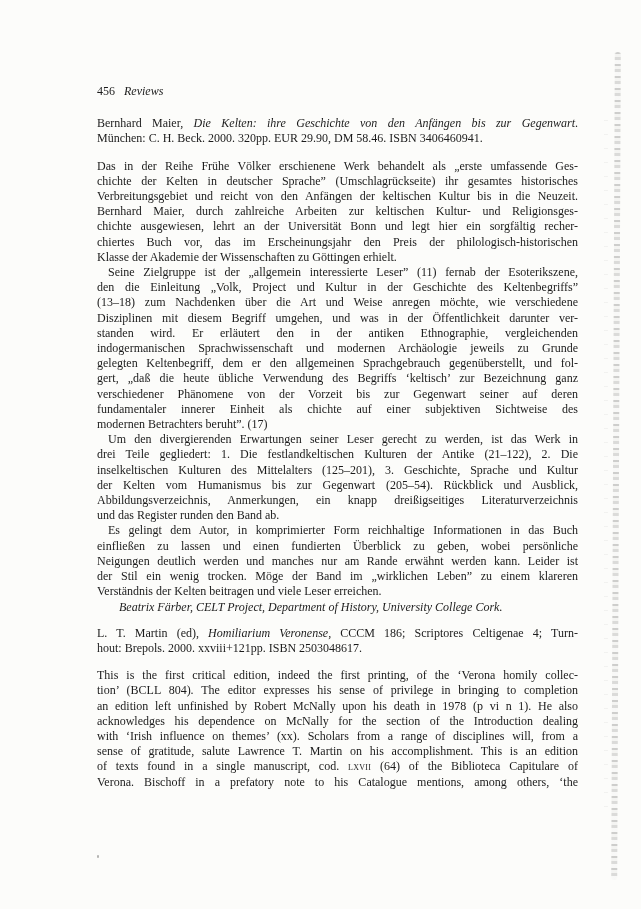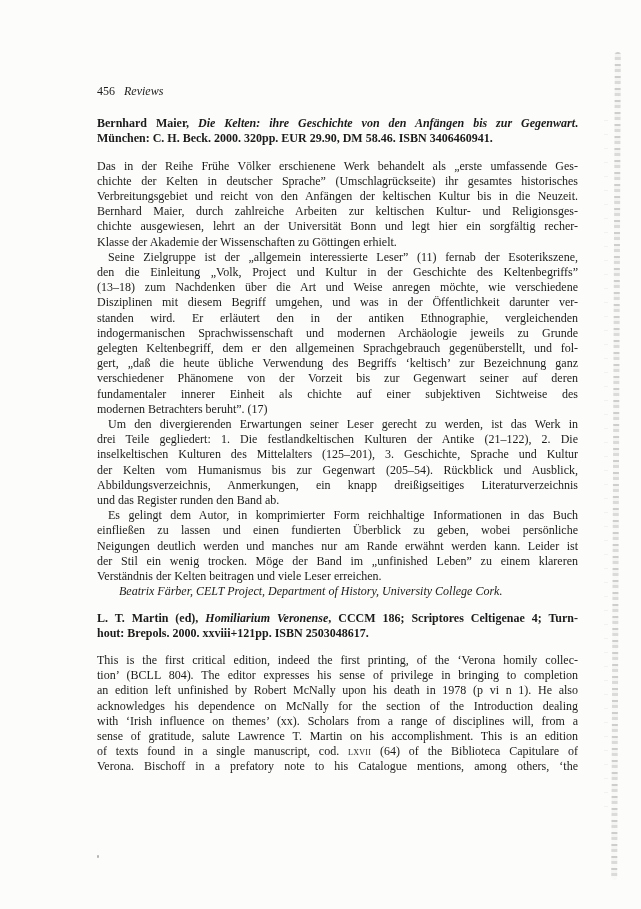--- a/index.html
+++ b/index.html
@@ -12,21 +12,21 @@
     font-family:"Liberation Serif","DejaVu Serif",serif;
     color:#1b1b1b;
   }
   .content {
     position:absolute; left:97px; top:84px; width:481px;
     font-size:12px; line-height:15.2px;
   }
   .running-head { margin-bottom:17px; }
   .running-head .pagenum { font-style:normal; }
   .running-head .section { font-style:italic; margin-left:6px; }
-  .citation { margin-bottom:12px;font-weight:bold; }
+  .citation { margin-bottom:12px; }
   .line { text-align:justify; text-align-last:justify; }
   .line.no-just { text-align-last:auto; }
   .line.indent { text-indent:11px; }
   .it { font-style:italic; }
   .sc { font-variant:small-caps; letter-spacing:.3px; }
   .signature { font-style:italic; padding-left:22px; }
   .review2 { margin-top:11px; }
   .para { margin:0; }
   .scan-artifact {
     position:absolute; left:613px; top:52px; width:6px; height:828px;
@@ -69,20 +69,21 @@
           <div class="citation">
             <div class="line"><span>Bernhard Maier, </span><span class="it">Die Kelten: ihre Geschichte von den Anfängen bis zur Gegenwart</span><span>.</span></div>
             <div class="line no-just"><span>München: C. H. Beck. 2000. 320pp. EUR 29.90, DM 58.46. ISBN 3406460941.</span></div>
           </div>
           <div class="para">
             <div class="line">Das in der Reihe Frühe Völker erschienene Werk behandelt als „erste umfassende Ges-</div>
             <div class="line">chichte der Kelten in deutscher Sprache” (Umschlagrückseite) ihr gesamtes historisches</div>
             <div class="line">Verbreitungsgebiet und reicht von den Anfängen der keltischen Kultur bis in die Neuzeit.</div>
             <div class="line">Bernhard Maier, durch zahlreiche Arbeiten zur keltischen Kultur- und Religionsges-</div>
             <div class="line">chichte ausgewiesen, lehrt an der Universität Bonn und legt hier ein sorgfältig recher-</div>
+            <div class="line">chiertes Buch vor, das im Erscheinungsjahr den Preis der philologisch-historischen</div>
             <div class="line no-just">Klasse der Akademie der Wissenschaften zu Göttingen erhielt.</div>
           </div>
           <div class="para">
             <div class="line indent">Seine Zielgruppe ist der „allgemein interessierte Leser” (11) fernab der Esoterikszene,</div>
             <div class="line">den die Einleitung „Volk, Project und Kultur in der Geschichte des Keltenbegriffs”</div>
             <div class="line">(13–18) zum Nachdenken über die Art und Weise anregen möchte, wie verschiedene</div>
             <div class="line">Disziplinen mit diesem Begriff umgehen, und was in der Öffentlichkeit darunter ver-</div>
             <div class="line">standen wird. Er erläutert den in der antiken Ethnographie, vergleichenden</div>
             <div class="line">indogermanischen Sprachwissenschaft und modernen Archäologie jeweils zu Grunde</div>
             <div class="line">gelegten Keltenbegriff, dem er den allgemeinen Sprachgebrauch gegenüberstellt, und fol-</div>
@@ -96,21 +97,21 @@
             <div class="line">drei Teile gegliedert: 1. Die festlandkeltischen Kulturen der Antike (21–122), 2. Die</div>
             <div class="line">inselkeltischen Kulturen des Mittelalters (125–201), 3. Geschichte, Sprache und Kultur</div>
             <div class="line">der Kelten vom Humanismus bis zur Gegenwart (205–54). Rückblick und Ausblick,</div>
             <div class="line">Abbildungsverzeichnis, Anmerkungen, ein knapp dreißigseitiges Literaturverzeichnis</div>
             <div class="line no-just">und das Register runden den Band ab.</div>
           </div>
           <div class="para">
             <div class="line indent">Es gelingt dem Autor, in komprimierter Form reichhaltige Informationen in das Buch</div>
             <div class="line">einfließen zu lassen und einen fundierten Überblick zu geben, wobei persönliche</div>
             <div class="line">Neigungen deutlich werden und manches nur am Rande erwähnt werden kann. Leider ist</div>
-            <div class="line">der Stil ein wenig trocken. Möge der Band im „unfinished Leben” zu einem klareren</div>
+            <div class="line">der Stil ein wenig trocken. Möge der Band im „wirklichen Leben” zu einem klareren</div>
             <div class="line no-just">Verständnis der Kelten beitragen und viele Leser erreichen.</div>
           </div>
           <div class="signature">Beatrix Färber, CELT Project, Department of History, University College Cork.</div>
         </div>
         <div class="review review2">
           <div class="citation">
             <div class="line"><span>L. T. Martin (ed), </span><span class="it">Homiliarium Veronense</span><span>, CCCM 186; Scriptores Celtigenae 4; Turn-</span></div>
             <div class="line no-just"><span>hout: Brepols. 2000. xxviii+121pp. ISBN 2503048617.</span></div>
           </div>
           <div class="para">

